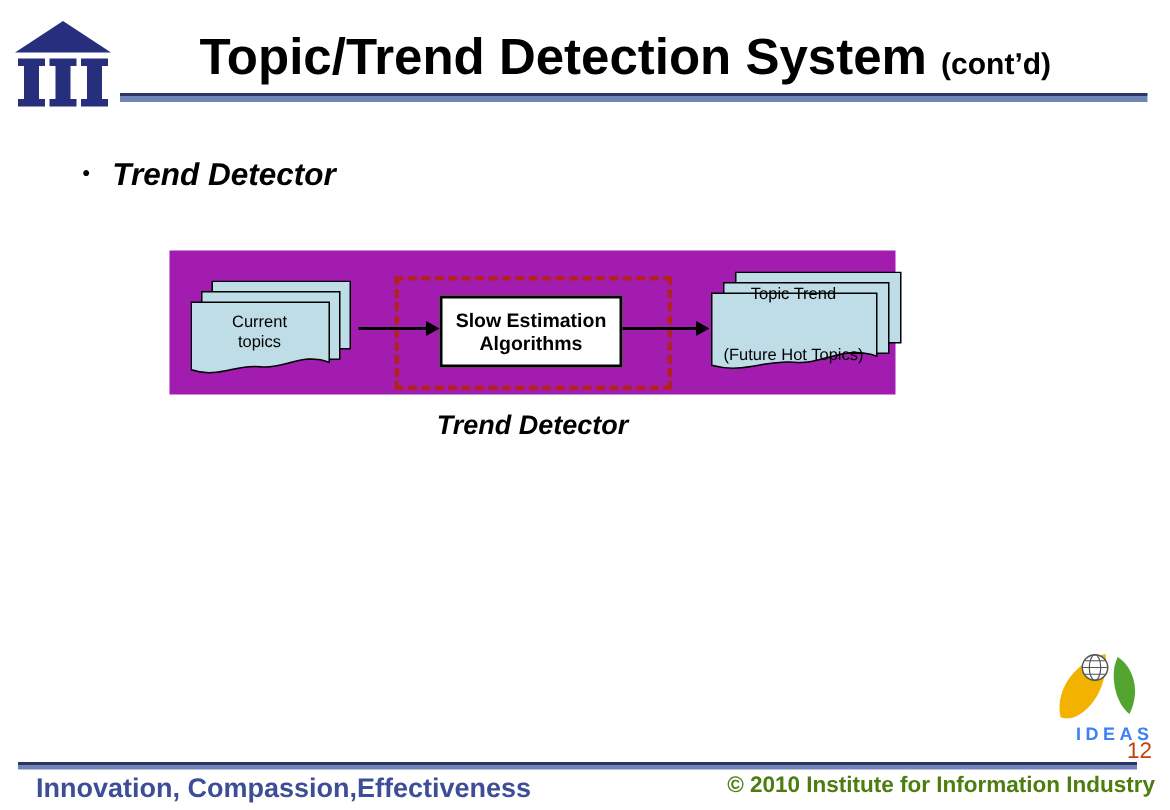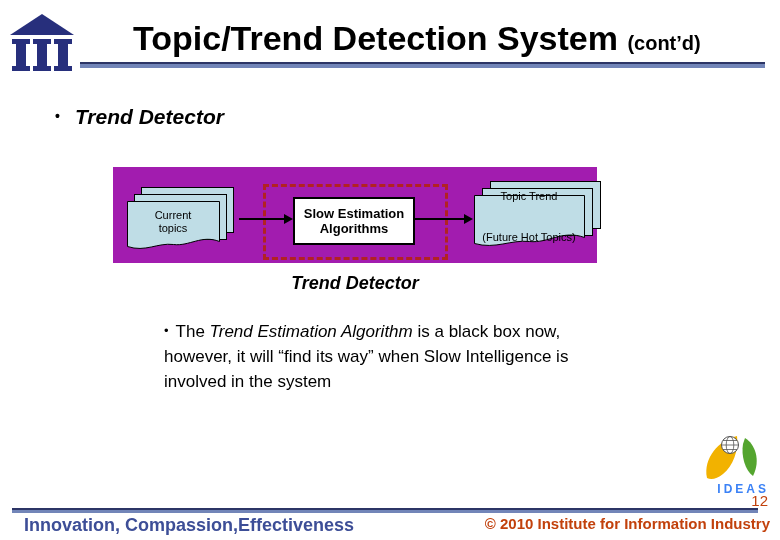--- a/index.html
+++ b/index.html
@@ -55,21 +55,21 @@
   
   .ideas-logo{position:absolute;left:697px;top:434px;width:72px;height:62px;}
   .ideas-text{position:absolute;left:0;top:48px;width:72px;text-align:right;
               font-size:12px;font-weight:bold;letter-spacing:3px;color:#3b82f6;}
   .page-num{position:absolute;right:12px;top:492px;font-size:15px;color:#c2410c;}
   .ftr-rule{position:absolute;left:12px;top:508px;width:746px;height:5px;
             background:linear-gradient(#2C3566 0 40%,#7285B8 40% 100%);}
   .ftr-left{position:absolute;left:24px;top:515px;font-size:18px;font-weight:bold;
             color:#3D4E97;white-space:nowrap;}
   .ftr-right{position:absolute;right:10px;top:515px;font-size:15px;font-weight:bold;
-             color:#c2410c;white-space:nowrap;}
+             color:#4d7c0f;white-space:nowrap;}
 </style>
 </head>
 <body>
 
 <div class="slide">
 
   <svg class="hdr-logo" viewBox="0 0 64 58" xmlns="http://www.w3.org/2000/svg">
     <polygon points="32,0 64,21 0,21" fill="#272F7C"></polygon>
     <g fill="#272F7C">
       <rect x="2" y="25" width="18" height="5"></rect>
@@ -122,21 +122,20 @@
       </svg>
       <div class="doc-label">
         <div>Topic Trend</div>
         <div>(Future Hot Topics)</div>
       </div>
     </div>
   </div>
 
   <div class="dia-caption">Trend Detector</div>
 
-  <p class="body-par"><span class="marker">•</span><span>The </span><em>Trend Estimation Algorithm</em><span> is a black box now, however, it will “find its way” when Slow Intelligence is involved in the system</span></p>
 
   <div class="ideas-logo">
     <svg viewBox="0 0 72 48" width="72" height="48">
       <path d="M40,2 C 22,6 6,24 10,44 C 14,46 20,45 26,40 C 36,32 42,16 40,2 Z" fill="#F2B200"></path>
       <path d="M48,4 C 58,10 64,26 56,42 C 48,36 44,22 46,10 Z" fill="#54A52F"></path>
       <circle cx="33" cy="11" r="8.5" fill="#ffffff" stroke="#555" stroke-width="1"></circle>
       <ellipse cx="33" cy="11" rx="3.8" ry="8.5" fill="none" stroke="#555" stroke-width="0.8"></ellipse>
       <line x1="24.5" y1="11" x2="41.5" y2="11" stroke="#555" stroke-width="0.8"></line>
       <line x1="26" y1="6.5" x2="40" y2="6.5" stroke="#555" stroke-width="0.8"></line>
       <line x1="26" y1="15.5" x2="40" y2="15.5" stroke="#555" stroke-width="0.8"></line>

